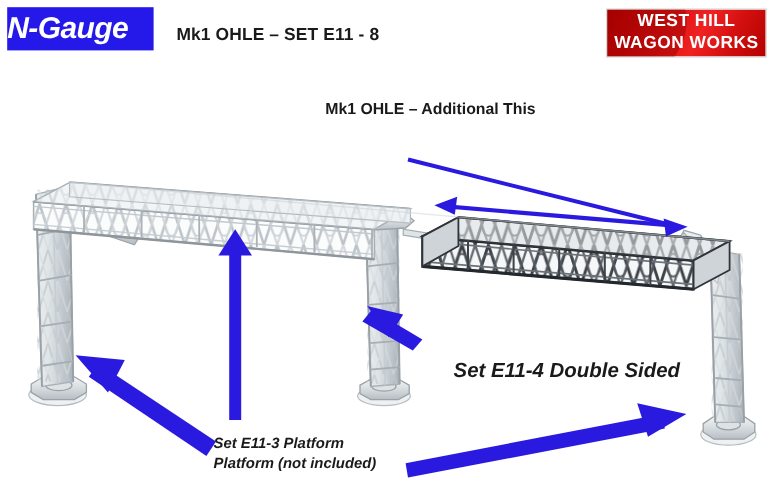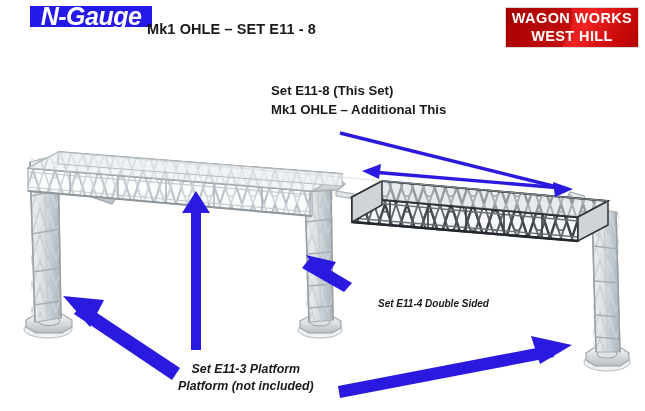--- a/index.html
+++ b/index.html
@@ -17,26 +17,25 @@
     background: #ffffff;
     overflow: hidden;
   }
 
   
   #ngauge-logo {
     position: absolute;
     left: 6px;
     top: 6px;
     width: 122px;
-    height: 21px;
+    height: 36px;
     background: #2419e8;
     display: flex;
     align-items: center;
-    justify-content: center;
-    margin-left: 24px;
+    justify-content: flex-start;
   }
   #ngauge-logo .logo-text {
     color: #ffffff;
     font-size: 25px;
     font-weight: bold;
     font-style: italic;
     letter-spacing: -0.5px;
     line-height: 1;
     white-space: nowrap;
   }
@@ -99,33 +98,32 @@
   #ann-main {
     left: 271px;
     top: 82px;
     font-size: 13.2px;
     font-weight: bold;
     line-height: 1.42;
   }
   #ann-mast {
     left: 378px;
     top: 297px;
-    font-size: 10px;
+    font-size: 17px;
     font-weight: bold;
     font-style: italic;
     line-height: 1.38;
   }
   #ann-platform {
     left: 178px;
     top: 361px;
     font-size: 12.4px;
     font-weight: bold;
     font-style: italic;
     line-height: 1.38;
-    text-align: center;
   }
 
   
   #gantry-svg, #arrows-svg {
     position: absolute;
     left: 0;
     top: 0;
     width: 645px;
     height: 411px;
   }
@@ -341,26 +339,25 @@
   </svg>
 
   <div id="ngauge-logo">
     <span class="logo-text">N-Gauge</span>
   </div>
 
   <div id="page-title">Mk1 OHLE – SET E11 - 8</div>
 
   <div id="whww-logo">
     <div class="swoosh"></div>
+    <div class="whww-line">WEST HILL</div>
     <div class="whww-line">WAGON WORKS</div>
-    <div class="whww-line">WEST HILL</div>
   </div>
 
   <div class="ann" id="ann-main">
-    <div>Set E11-8 (This Set)</div>
     <div>Mk1 OHLE – Additional This</div>
   </div>
 
   <div class="ann" id="ann-mast">
     <div>Set E11-4 Double Sided</div>
   </div>
 
   <div class="ann" id="ann-platform">
     <div>Set E11-3 Platform</div>
     <div>Platform (not included)</div>

